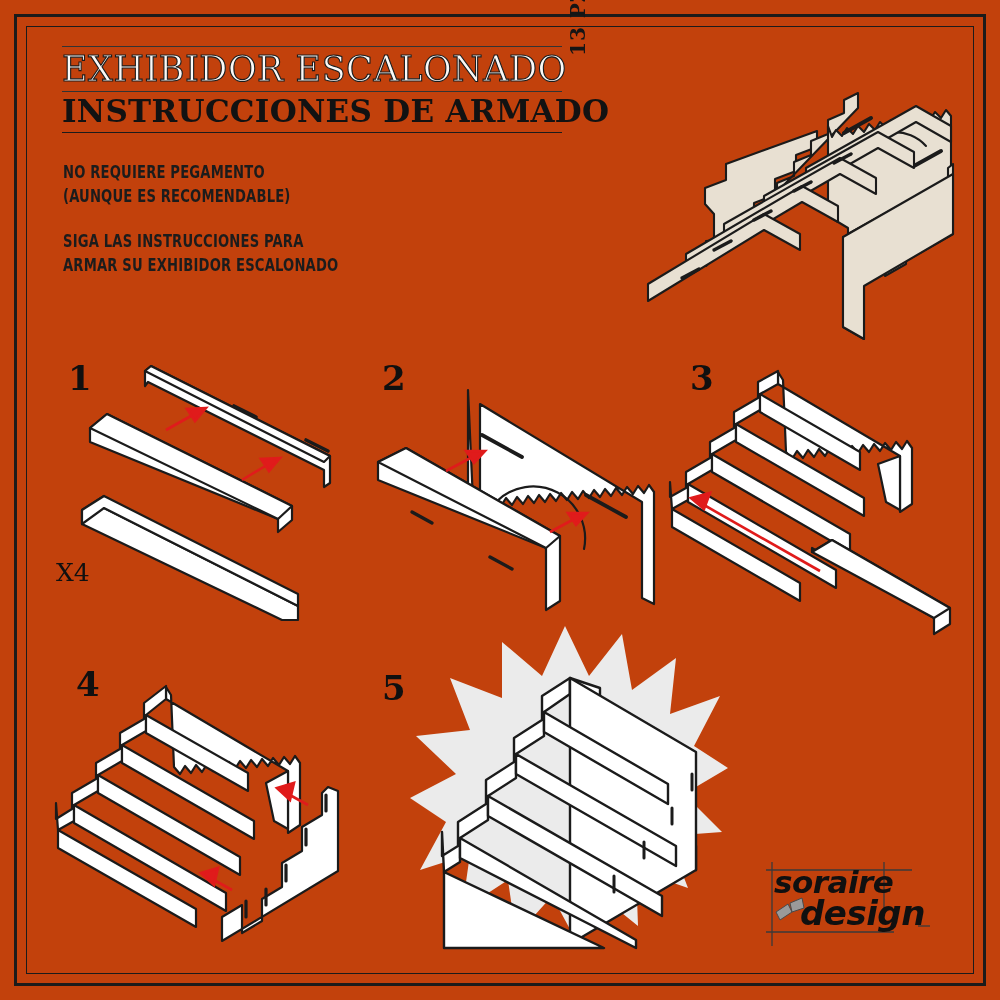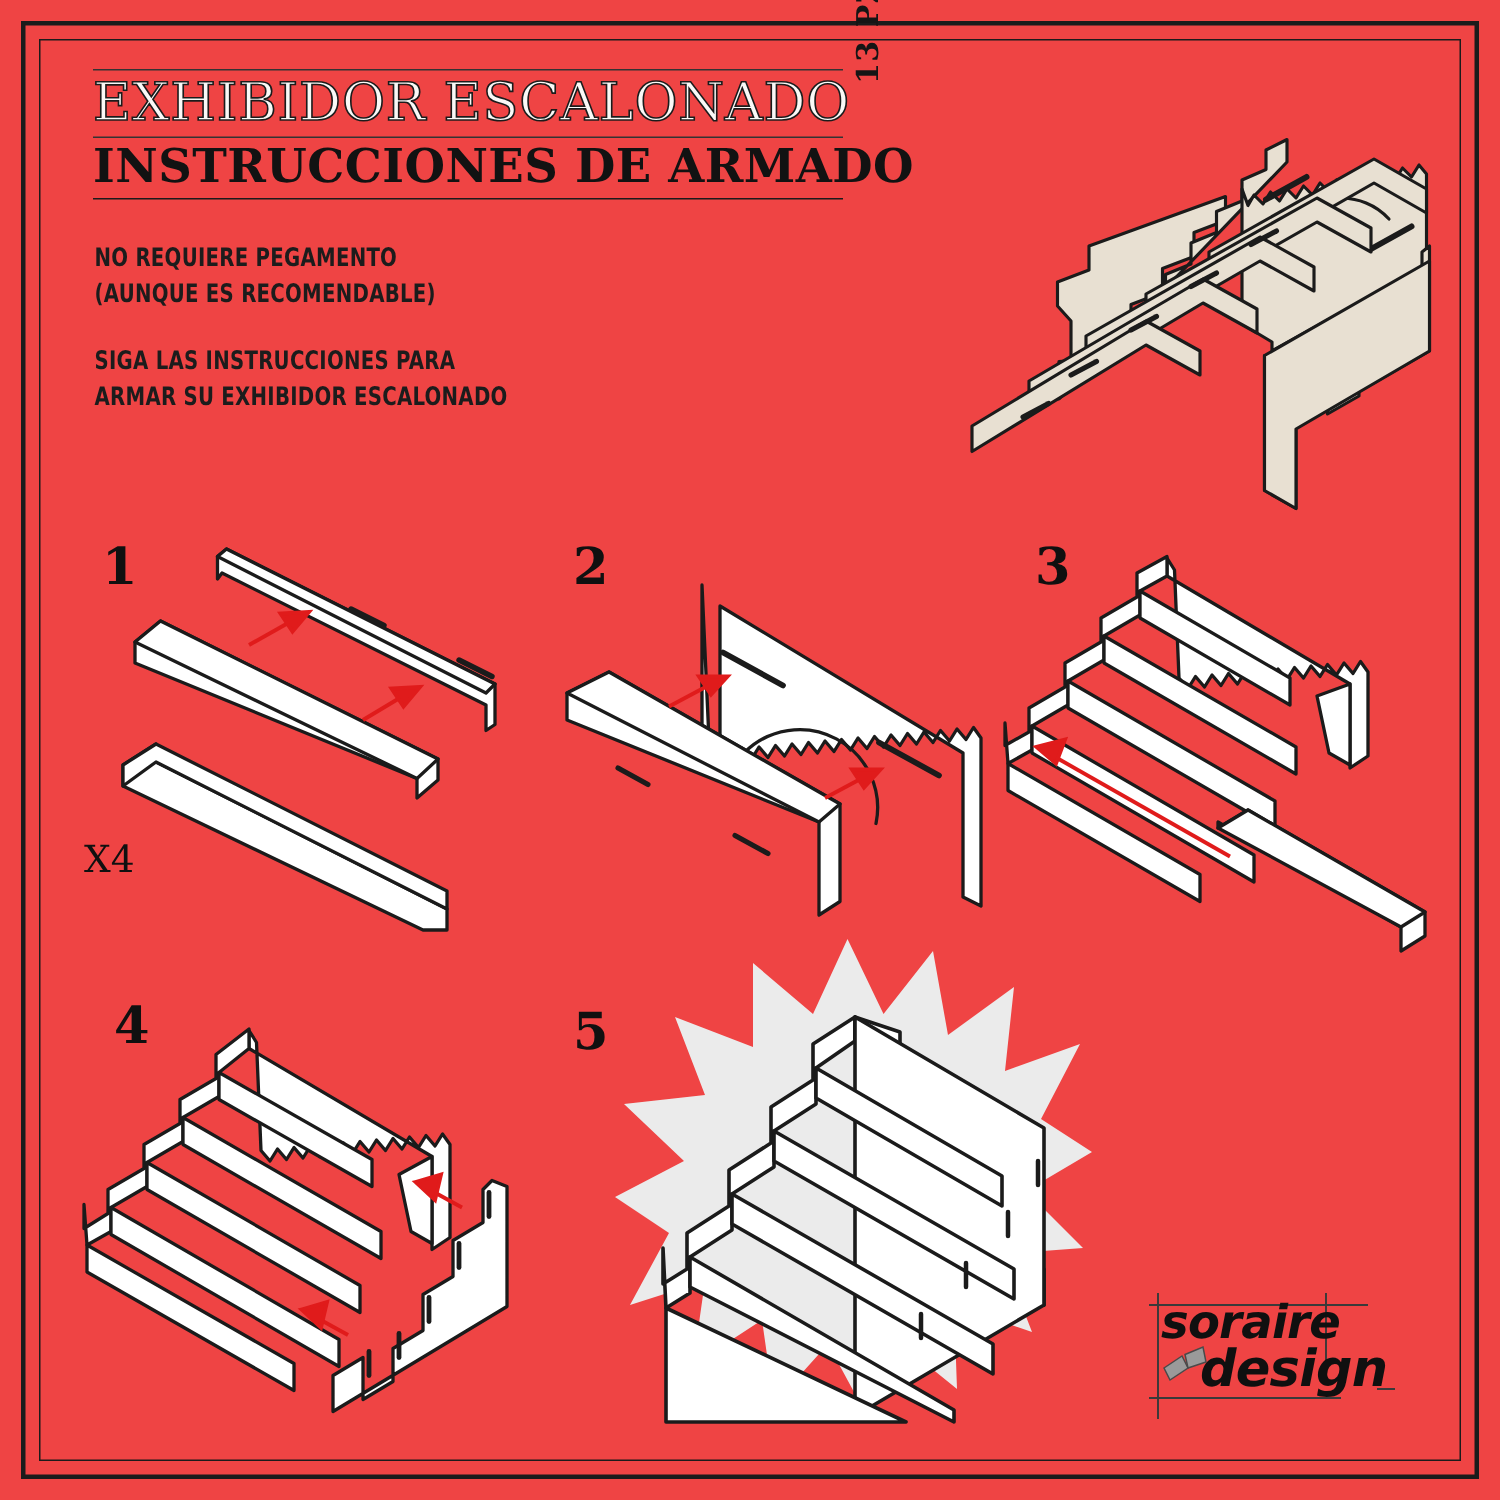--- a/index.html
+++ b/index.html
@@ -4,21 +4,21 @@
 <title>Exhibidor Escalonado - Instrucciones de Armado</title>
 <style>
   html,body{margin:0;padding:0;}
   body{
     width:1000px;height:1000px;
     background:#faf9f7;
     font-family:"Liberation Sans", sans-serif;
     overflow:hidden;
     position:relative;
   }
-  .sheet{position:absolute;inset:0;background:#ef4444;}
+  .sheet{position:absolute;inset:0;background:#c2410c;}
 
   
   .frame-outer{
     position:absolute;left:14px;top:14px;right:14px;bottom:14px;
     border:3px solid #1b1b1b;
   }
   .frame-inner{
     position:absolute;left:26px;top:26px;right:26px;bottom:26px;
     border:1.5px solid #1b1b1b;
   }

